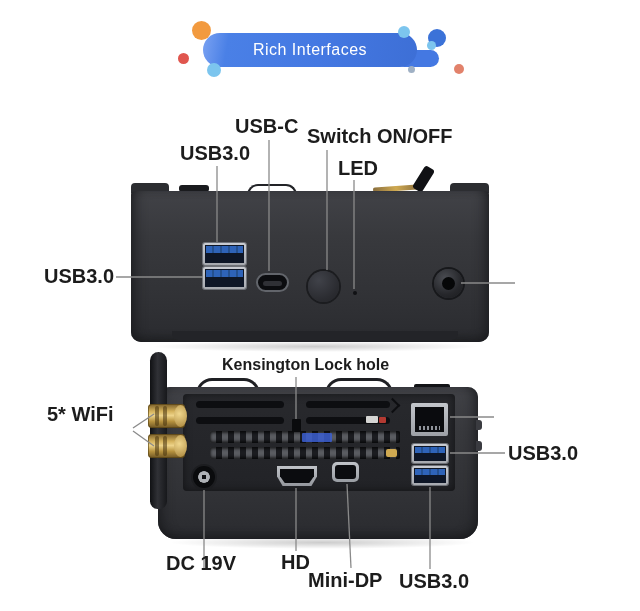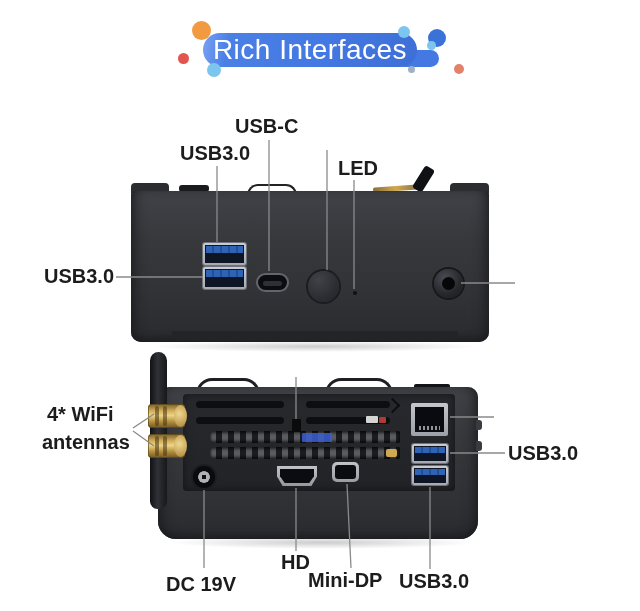--- a/index.html
+++ b/index.html
@@ -14,21 +14,21 @@
   .abs{position:absolute;}
 
   
   .pill{position:absolute;left:203px;top:33px;width:214px;height:34px;border-radius:17px;
         background:linear-gradient(100deg,#7aa2f2 0%,#4a80e6 12%,var(--pill-blue) 55%,#3d6fd6 100%);
         z-index:7;display:flex;align-items:center;justify-content:center;}
   .pill-tail{position:absolute;left:396px;top:50px;width:43px;height:17px;border-radius:9px;
         background:var(--pill-blue);z-index:6;}
   .pill-notch{position:absolute;left:417px;top:33px;width:16px;height:16px;border-radius:50%;
         background:#ffffff;z-index:8;}
-  .pill-text{color:#ffffff;font-size:28px;letter-spacing:.5px;z-index:9;}
+  .pill-text{color:#ffffff;font-size:16px;letter-spacing:.5px;z-index:9;}
   .dot{position:absolute;border-radius:50%;z-index:9;}
 
   
   .lbl{position:absolute;color:var(--label-text);font-size:20px;font-weight:700;
        line-height:1.05;white-space:nowrap;z-index:6;}
   .lbl.small{font-size:16px;}
 
   
   .leads{position:absolute;left:0;top:0;z-index:5;pointer-events:none;}
   .leads line{stroke:var(--leader-line);stroke-width:1.3;}
@@ -205,24 +205,25 @@
     <line x1="450" y1="417" x2="494" y2="417"></line>
     <line x1="450" y1="453" x2="505" y2="453"></line>
     <line x1="204" y1="490" x2="204" y2="568"></line>
     <line x1="296" y1="488" x2="296" y2="551"></line>
     <line x1="347" y1="484" x2="351" y2="568"></line>
     <line x1="430" y1="487" x2="430" y2="569"></line>
   </svg>
 
   <div class="lbl" style="left:180px;top:143px;">USB3.0</div>
   <div class="lbl" style="left:235px;top:116px;">USB-C</div>
+  <div class="lbl" style="left:307px;top:126px;">Switch ON/OFF</div>
   <div class="lbl" style="left:338px;top:158px;">LED</div>
   <div class="lbl" style="left:44px;top:266px;">USB3.0</div>
 
-  <div class="lbl" style="left:47px;top:404px;">4* WiFi</div>
-  <div class="lbl" style="left:42px;top:432px;">antennas</div>
+  <div class="lbl small" style="left:222px;top:357px;">Kensington Lock hole</div>
+  <div class="lbl" style="left:47px;top:404px;">5* WiFi</div>
   <div class="lbl" style="left:508px;top:443px;">USB3.0</div>
-  <div class="lbl" style="left:166px;top:574px;">DC 19V</div>
+  <div class="lbl" style="left:166px;top:553px;">DC 19V</div>
   <div class="lbl" style="left:281px;top:552px;">HD</div>
   <div class="lbl" style="left:308px;top:570px;">Mini-DP</div>
   <div class="lbl" style="left:399px;top:571px;">USB3.0</div>
 
 </div>
 
 </body></html>

